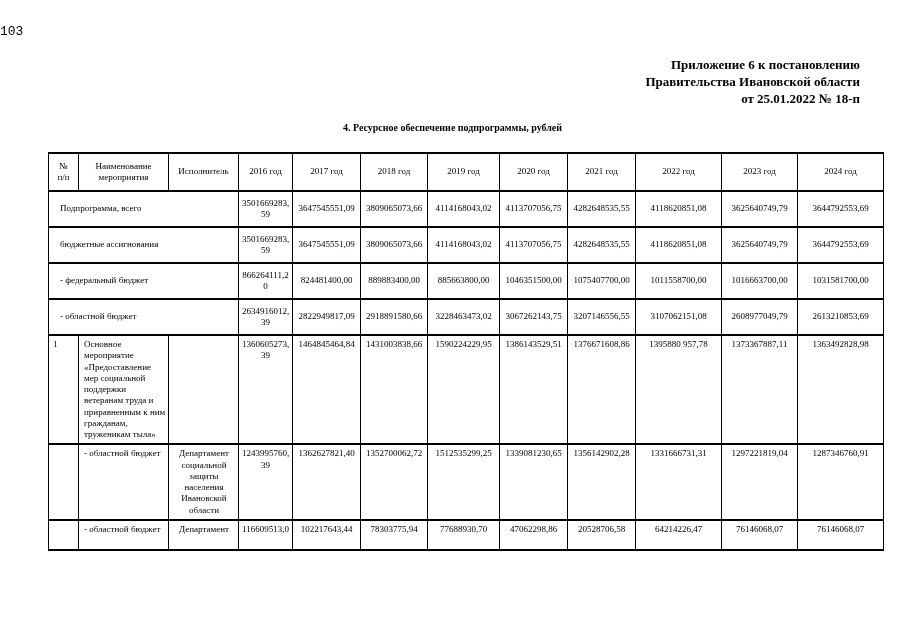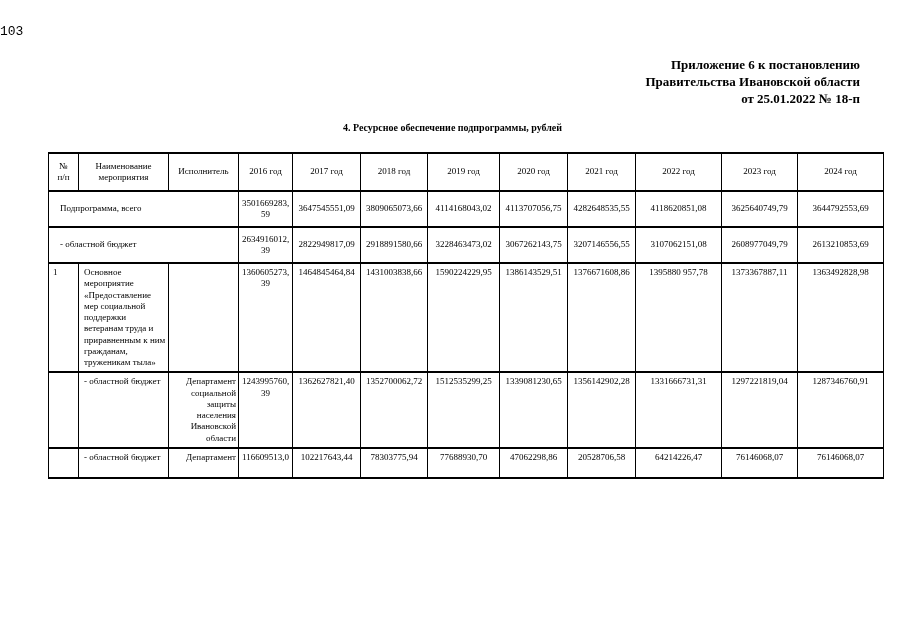--- a/index.html
+++ b/index.html
@@ -37,21 +37,21 @@
     font-weight: normal;
     overflow: hidden;
   }
   .res-table th {
     text-align: center; height: 30px;
     white-space: pre-line;
   }
   td.label { text-align: left; padding-left: 11px; }
   td.num   { text-align: left; padding-left: 4px; }
   td.name  { text-align: left; padding-left: 5px; }
-  td.exec  { text-align: right; padding-left: 3px; }
+  td.exec  { text-align: center; padding-left: 3px; }
   td.val   { text-align: center; white-space: nowrap; }
   td.v2016 { white-space: normal; overflow-wrap: anywhere; }
   .just    { text-align: justify; }
   tr.mid td  { height: 28px; }
   tr.vtop td { vertical-align: top; }
   tr.last td { height: 22px; }
 </style>
 </head>
 <body>
 
@@ -105,20 +105,44 @@
           <td class="val">3647545551,09</td>
           <td class="val">3809065073,66</td>
           <td class="val">4114168043,02</td>
           <td class="val">4113707056,75</td>
           <td class="val">4282648535,55</td>
           <td class="val">4118620851,08</td>
           <td class="val">3625640749,79</td>
           <td class="val">3644792553,69</td>
         </tr>
         <tr class="mid">
+          <td class="label" colspan="3">бюджетные ассигнования</td>
+          <td class="val v2016">3501669283,59</td>
+          <td class="val">3647545551,09</td>
+          <td class="val">3809065073,66</td>
+          <td class="val">4114168043,02</td>
+          <td class="val">4113707056,75</td>
+          <td class="val">4282648535,55</td>
+          <td class="val">4118620851,08</td>
+          <td class="val">3625640749,79</td>
+          <td class="val">3644792553,69</td>
+        </tr>
+        <tr class="mid">
+          <td class="label" colspan="3">- федеральный бюджет</td>
+          <td class="val v2016">866264111,20</td>
+          <td class="val">824481400,00</td>
+          <td class="val">889883400,00</td>
+          <td class="val">885663800,00</td>
+          <td class="val">1046351500,00</td>
+          <td class="val">1075407700,00</td>
+          <td class="val">1011558700,00</td>
+          <td class="val">1016663700,00</td>
+          <td class="val">1031581700,00</td>
+        </tr>
+        <tr class="mid">
           <td class="label" colspan="3">- областной бюджет</td>
           <td class="val v2016">2634916012,39</td>
           <td class="val">2822949817,09</td>
           <td class="val">2918891580,66</td>
           <td class="val">3228463473,02</td>
           <td class="val">3067262143,75</td>
           <td class="val">3207146556,55</td>
           <td class="val">3107062151,08</td>
           <td class="val">2608977049,79</td>
           <td class="val">2613210853,69</td>

